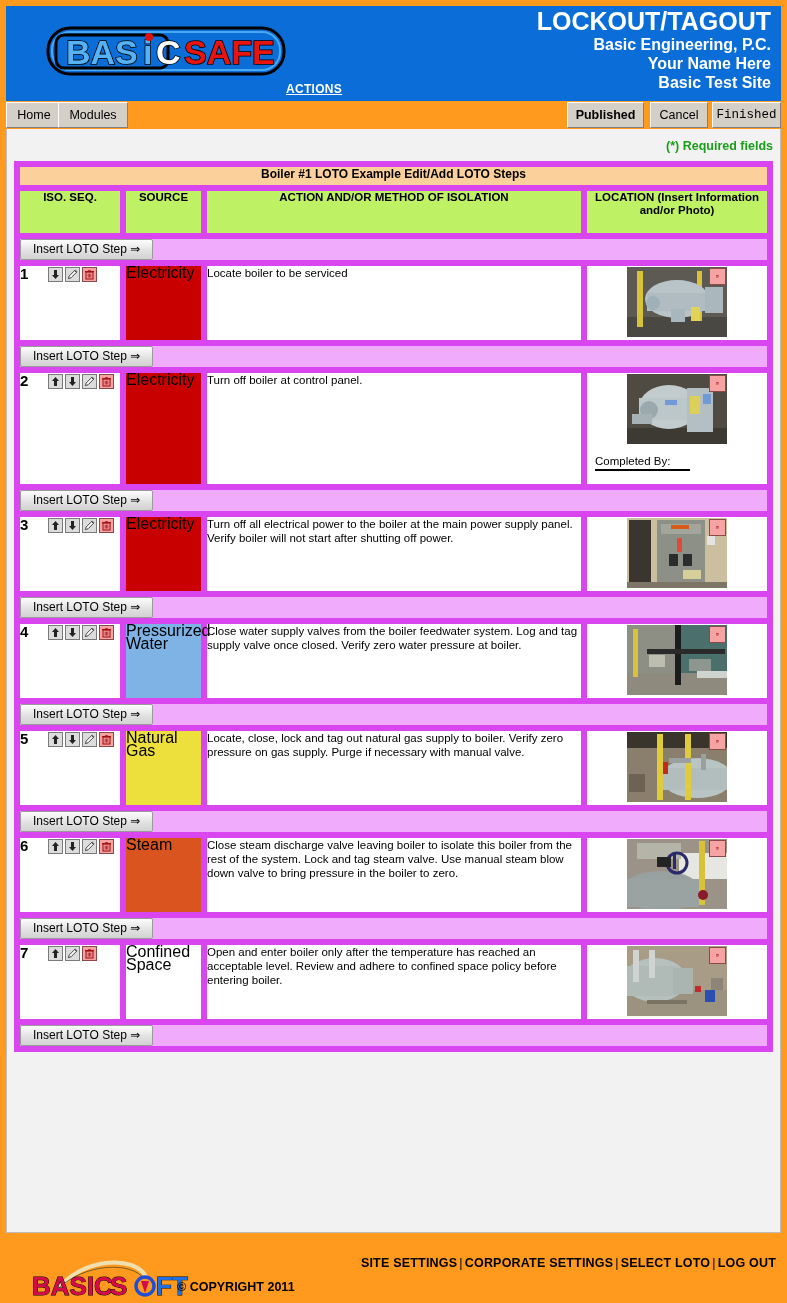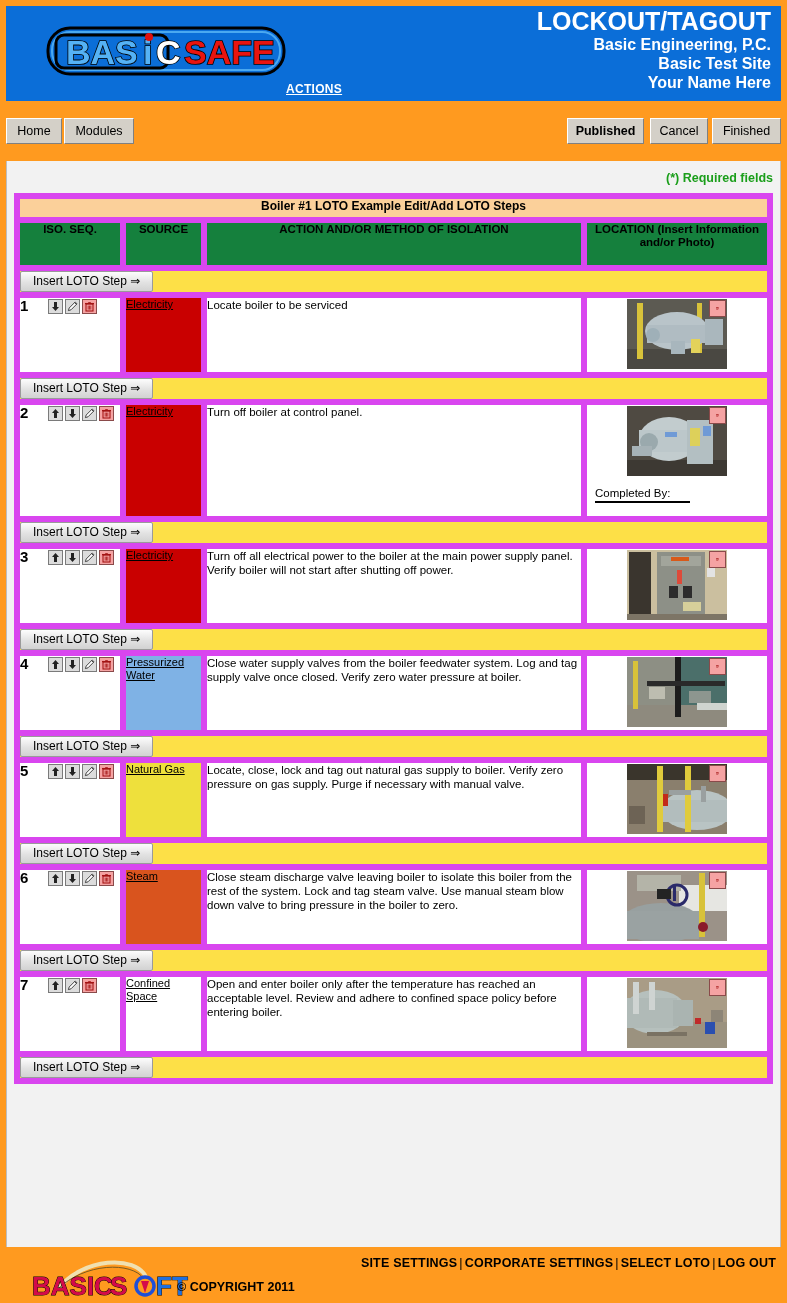--- a/index.html
+++ b/index.html
@@ -33,41 +33,41 @@
   .header-titles{
     position:absolute;right:10px;top:2px;
     text-align:right;color:#ffffff;
   }
   .ht-main{font-size:25px;font-weight:bold;line-height:27px;letter-spacing:0px;}
   .ht-sub{font-size:16px;font-weight:bold;line-height:19px;}
 
   
   .navbar{
     position:relative;
-    margin:16px 6px;
+    margin:0 6px;
     height:28px;
     background:#ff9a1f;
     box-sizing:border-box;
   }
   .nav-btn{
     position:absolute;top:1px;height:26px;
     background:#d4d0c8;
     border:1px solid #ffffff;
     border-right-color:#808080;border-bottom-color:#808080;
     display:flex;align-items:center;justify-content:center;
     font-size:12.5px;color:#000;
     box-sizing:border-box;
     cursor:pointer;
     padding:0 9px;
   }
   .nav-home{left:0;width:56px;}
-  .nav-modules{left:58px;width:70px;}
+  .nav-modules{left:52px;width:70px;}
   .nav-published{right:137px;width:77px;font-weight:bold;}
   .nav-cancel{right:73px;width:58px;}
-  .nav-finished{right:0;width:69px;}
+  .nav-finished{right:0;width:69px;font-family:Liberation Mono, monospace;}
 
   
   .content{
     margin:0 6px;
     background:#f2f2f2;
     border:1px solid #bdbdbd;
     border-top:none;
     box-sizing:border-box;
     padding:8px 7px 10px 7px;
     height:1104px;
@@ -90,36 +90,36 @@
   }
   .title-row td{
     background:#fbd09a;
     text-align:center;
     font-weight:bold;
     font-size:12px;
     padding:4px 0;
     height:18px;
   }
   .hdr-row th{
-    background:#15803d;
+    background:#bef264;
     font-size:11.5px;
     font-weight:bold;
     text-align:center;
     vertical-align:middle;
     padding:6px 3px;
     line-height:13px;
     height:42px;
   }
   .col-seq{width:106px;}
   .col-src{width:81px;}
   .col-act{width:380px;}
   .col-loc{width:null;}
 
   .insert-row td{
-    background:#fde047;
+    background:#f0abfc;
     padding:3px 0 3px 5px;
     height:18px;
     text-decoration:underline;
   }
   .insert-btn{
     display:inline-block;
     background:linear-gradient(#fdfdfd,#e2e2e2 55%,#d2d2d2);
     border:1px solid #9a9a9a;
     border-radius:2px;
     font-size:12px;
@@ -149,24 +149,23 @@
     display:flex;align-items:center;justify-content:center;
     box-sizing:border-box;
     cursor:pointer;
     padding:0;
   }
   .ibtn.del{background:#f5a3a3;border-color:#8a4a4a;}
   .ibtn svg{display:block;}
 
   .src-cell{
     padding:3px 3px 0 4px;
-    font-size:11px;
+    font-size:16px;
     line-height:13px;
     color:#000;
-    text-decoration:underline;
   }
   .act-cell{
     background:#ffffff;
     padding:4px 6px 0 5px;
     font-size:11.5px;
     line-height:14px;
     color:#000;
     margin-top:6px;
   }
   .loc-cell{
@@ -247,22 +246,22 @@
         <text x="112" y="40" font-family="Liberation Sans, sans-serif" font-size="34" font-weight="bold" fill="#ffffff" stroke="#000" stroke-width="1.6" paint-order="stroke">C</text>
         <text x="140" y="40" font-family="Liberation Sans, sans-serif" font-size="34" font-weight="bold" fill="#e8140f" stroke="#000" stroke-width="1.6" paint-order="stroke">SAFE</text>
       </svg>
     </div>
 
     <div class="actions-link">ACTIONS</div>
 
     <div class="header-titles">
       <div class="ht-main">LOCKOUT/TAGOUT</div>
       <div class="ht-sub">Basic Engineering, P.C.</div>
+      <div class="ht-sub">Your Name Here</div>
       <div class="ht-sub">Basic Test Site</div>
-      <div class="ht-sub">Your Name Here</div>
     </div>
   </div>
 
   <div class="navbar">
     <div class="nav-btn nav-home">Home</div>
     <div class="nav-btn nav-modules">Modules</div>
     <div class="nav-btn nav-published">Published</div>
     <div class="nav-btn nav-cancel">Cancel</div>
     <div class="nav-btn nav-finished">Finished</div>
   </div>

